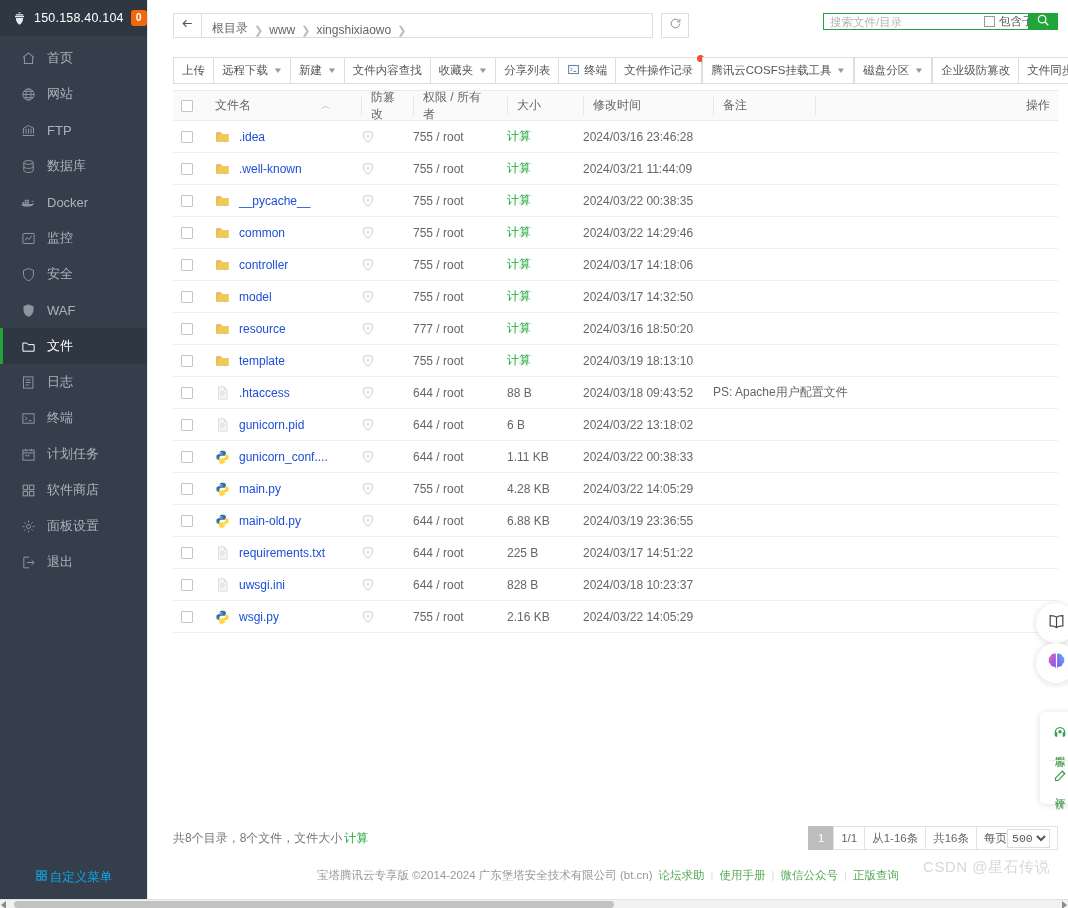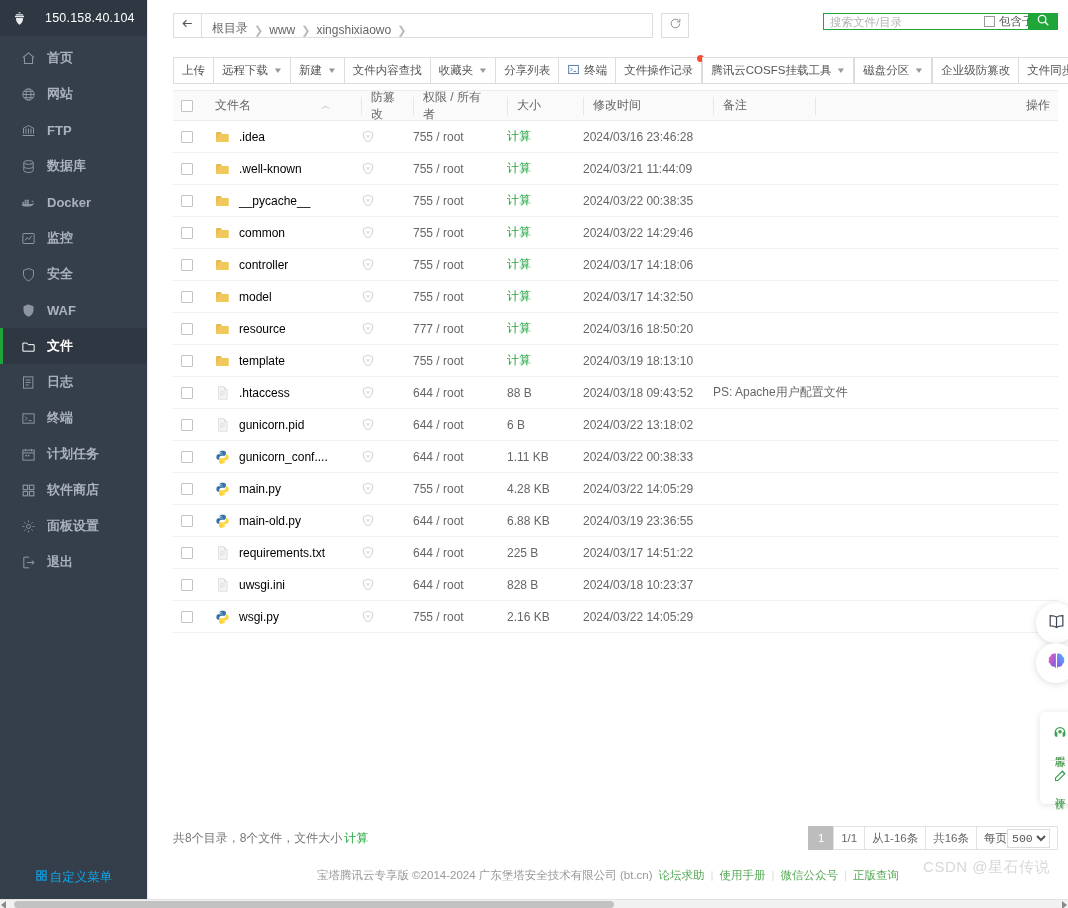--- a/index.html
+++ b/index.html
@@ -17,21 +17,21 @@
     position: absolute; left: 0; top: 0;
     width: 147px; height: 899px;
     background: #353f4b;
     display: flex; flex-direction: column;
   }
   #sidebar-header {
     height: 36px;
     background: #2e3742;
     display: flex; align-items: center;
     padding-left: 12px;
-    gap: 18px;
+    gap: 7px;
   }
   #sidebar-header .ip {
     color: #fff; font-size: 12.5px; letter-spacing: .2px;
   }
   #sidebar-header .badge {
     background: #f1670a; color: #fff;
     font-size: 10.5px; font-weight: bold;
     border-radius: 3px;
     padding: 1px 5px 2px;
     line-height: 1.2;
@@ -41,21 +41,20 @@
   #sidebar-menu { flex: 1; padding-top: 4px; }
   .menu-item {
     height: 36px;
     display: flex; align-items: center;
     padding-left: 20px;
     color: #aab2bd;
     font-size: 13px;
     cursor: pointer;
     border-left: 3px solid transparent;
     padding-left: 17px;
-    font-weight: bold;
   }
   .menu-item .mi-icon {
     width: 16px; height: 16px;
     margin-right: 11px;
     display: flex; align-items: center; justify-content: center;
     opacity: .75;
   }
   .menu-item .mi-icon svg { display: block; }
   .menu-item.active {
     background: #2e3742;
@@ -242,21 +241,21 @@
   .chk {
     width: 12px; height: 12px;
     border: 1px solid #c4c4c4;
     background: #fff;
     display: inline-block;
     border-radius: 1px;
     cursor: pointer;
     vertical-align: middle;
   }
   .fname-cell { display: flex; align-items: center; gap: 9px; }
-  .fname-cell .fn-text { color: #000000; cursor: pointer; }
+  .fname-cell .fn-text { color: #1d4ed8; cursor: pointer; }
   .ficon { width: 15px; height: 16px; flex: 0 0 15px; display: block; }
   .shield-ico { display: block; }
   .calc-link { color: #20a53a; cursor: pointer; }
   .note-cell { color: #8a8a8a; font-size: 11.5px; margin-left: 7px; }
 
   
   #bottom-row {
     position: absolute; left: 0; right: 0; bottom: 40px;
     height: 42px;
     display: flex; align-items: center;

